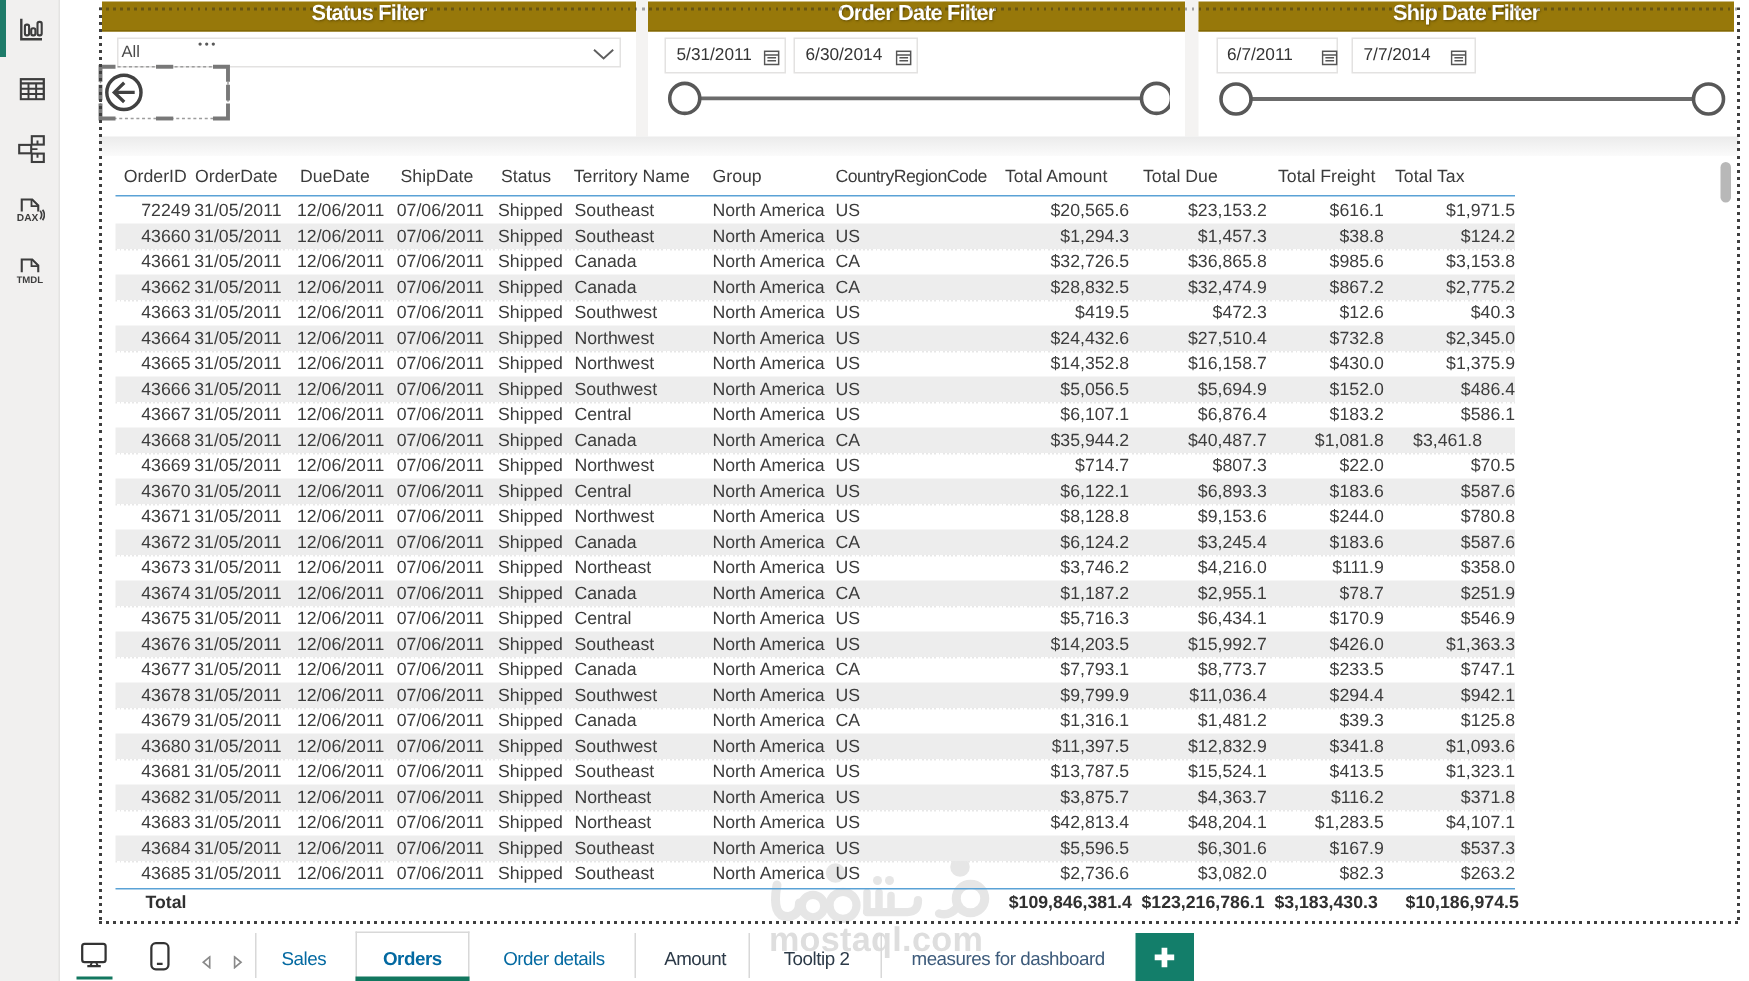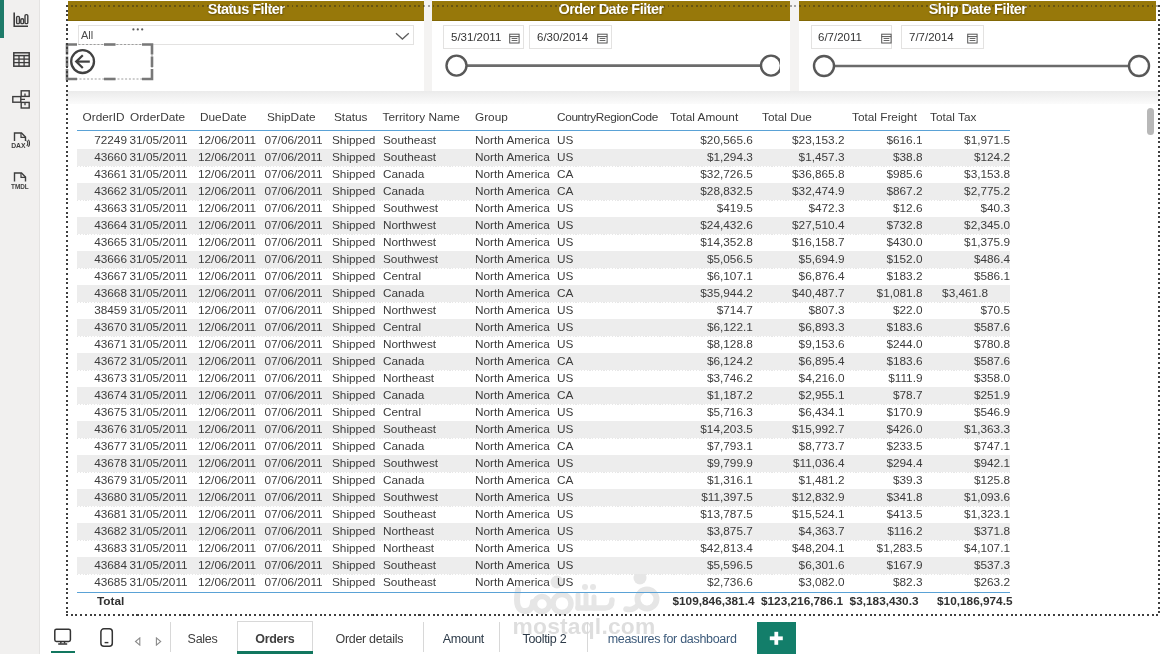--- a/index.html
+++ b/index.html
@@ -28,21 +28,21 @@
 .rw { position:absolute; left:0; width:1166px; height:17px; }
 .c { position:absolute; top:0; font-size:11.8px; color:#3c3c3c; line-height:17px; white-space:nowrap; }
 .c.r { text-align:right; }
 .tot { position:absolute; font-size:11.8px; font-weight:bold; color:#303030; line-height:17px; white-space:nowrap; }
 
 .doth { position:absolute; height:2.2px;
   background:repeating-linear-gradient(90deg, #3f3f3f 0 2px, transparent 2px 4.7px); }
 .dotv { position:absolute; width:2.2px;
   background:repeating-linear-gradient(180deg, #3f3f3f 0 2px, transparent 2px 4.7px); }
 
-.tabtxt { position:absolute; top:632px; height:15px; font-size:12.5px; color:#404040; letter-spacing:-0.3px;
+.tabtxt { position:absolute; top:632px; height:15px; font-size:12.5px; color:#0369a1; letter-spacing:-0.3px;
   white-space:nowrap; transform:translateX(-50%); }
 .vsep { position:absolute; top:622px; height:30px; width:1px; background:#d8d8d8; }
 </style>
 </head>
 <body>
 
 <div class="gapstrip" style="left:424px; width:8px"></div>
 <div class="gapstrip" style="left:790px; width:9px"></div>
 
 <div class="phead" style="left:68px; width:356px">Status Filter</div>
@@ -312,21 +312,21 @@
 <span class="c" style="left:383px">Canada</span>
 <span class="c" style="left:475px">North America</span>
 <span class="c" style="left:557px">CA</span>
 <span class="c r" style="left:651px;width:101.8px">$35,944.2</span>
 <span class="c r" style="left:741px;width:103.5px">$40,487.7</span>
 <span class="c r" style="left:819px;width:103.5px">$1,081.8</span>
 <span class="c r" style="left:885px;width:103px">$3,461.8</span>
 </div>
 <div class="rsep" style="top:301.6px"></div>
 <div class="rw" style="top:301.6px">
-<span class="c r" style="left:60px;width:67px">38459</span>
+<span class="c r" style="left:60px;width:67px">43669</span>
 <span class="c" style="left:129.5px">31/05/2011</span>
 <span class="c" style="left:198px">12/06/2011</span>
 <span class="c" style="left:264.5px">07/06/2011</span>
 <span class="c" style="left:332px">Shipped</span>
 <span class="c" style="left:383px">Northwest</span>
 <span class="c" style="left:475px">North America</span>
 <span class="c" style="left:557px">US</span>
 <span class="c r" style="left:651px;width:101.8px">$714.7</span>
 <span class="c r" style="left:741px;width:103.5px">$807.3</span>
 <span class="c r" style="left:819px;width:103.5px">$22.0</span>
@@ -366,21 +366,21 @@
 <div class="rw" style="top:352.6px">
 <span class="c r" style="left:60px;width:67px">43672</span>
 <span class="c" style="left:129.5px">31/05/2011</span>
 <span class="c" style="left:198px">12/06/2011</span>
 <span class="c" style="left:264.5px">07/06/2011</span>
 <span class="c" style="left:332px">Shipped</span>
 <span class="c" style="left:383px">Canada</span>
 <span class="c" style="left:475px">North America</span>
 <span class="c" style="left:557px">CA</span>
 <span class="c r" style="left:651px;width:101.8px">$6,124.2</span>
-<span class="c r" style="left:741px;width:103.5px">$6,895.4</span>
+<span class="c r" style="left:741px;width:103.5px">$3,245.4</span>
 <span class="c r" style="left:819px;width:103.5px">$183.6</span>
 <span class="c r" style="left:907px;width:103px">$587.6</span>
 </div>
 <div class="rsep" style="top:369.6px"></div>
 <div class="rw" style="top:369.6px">
 <span class="c r" style="left:60px;width:67px">43673</span>
 <span class="c" style="left:129.5px">31/05/2011</span>
 <span class="c" style="left:198px">12/06/2011</span>
 <span class="c" style="left:264.5px">07/06/2011</span>
 <span class="c" style="left:332px">Shipped</span>

